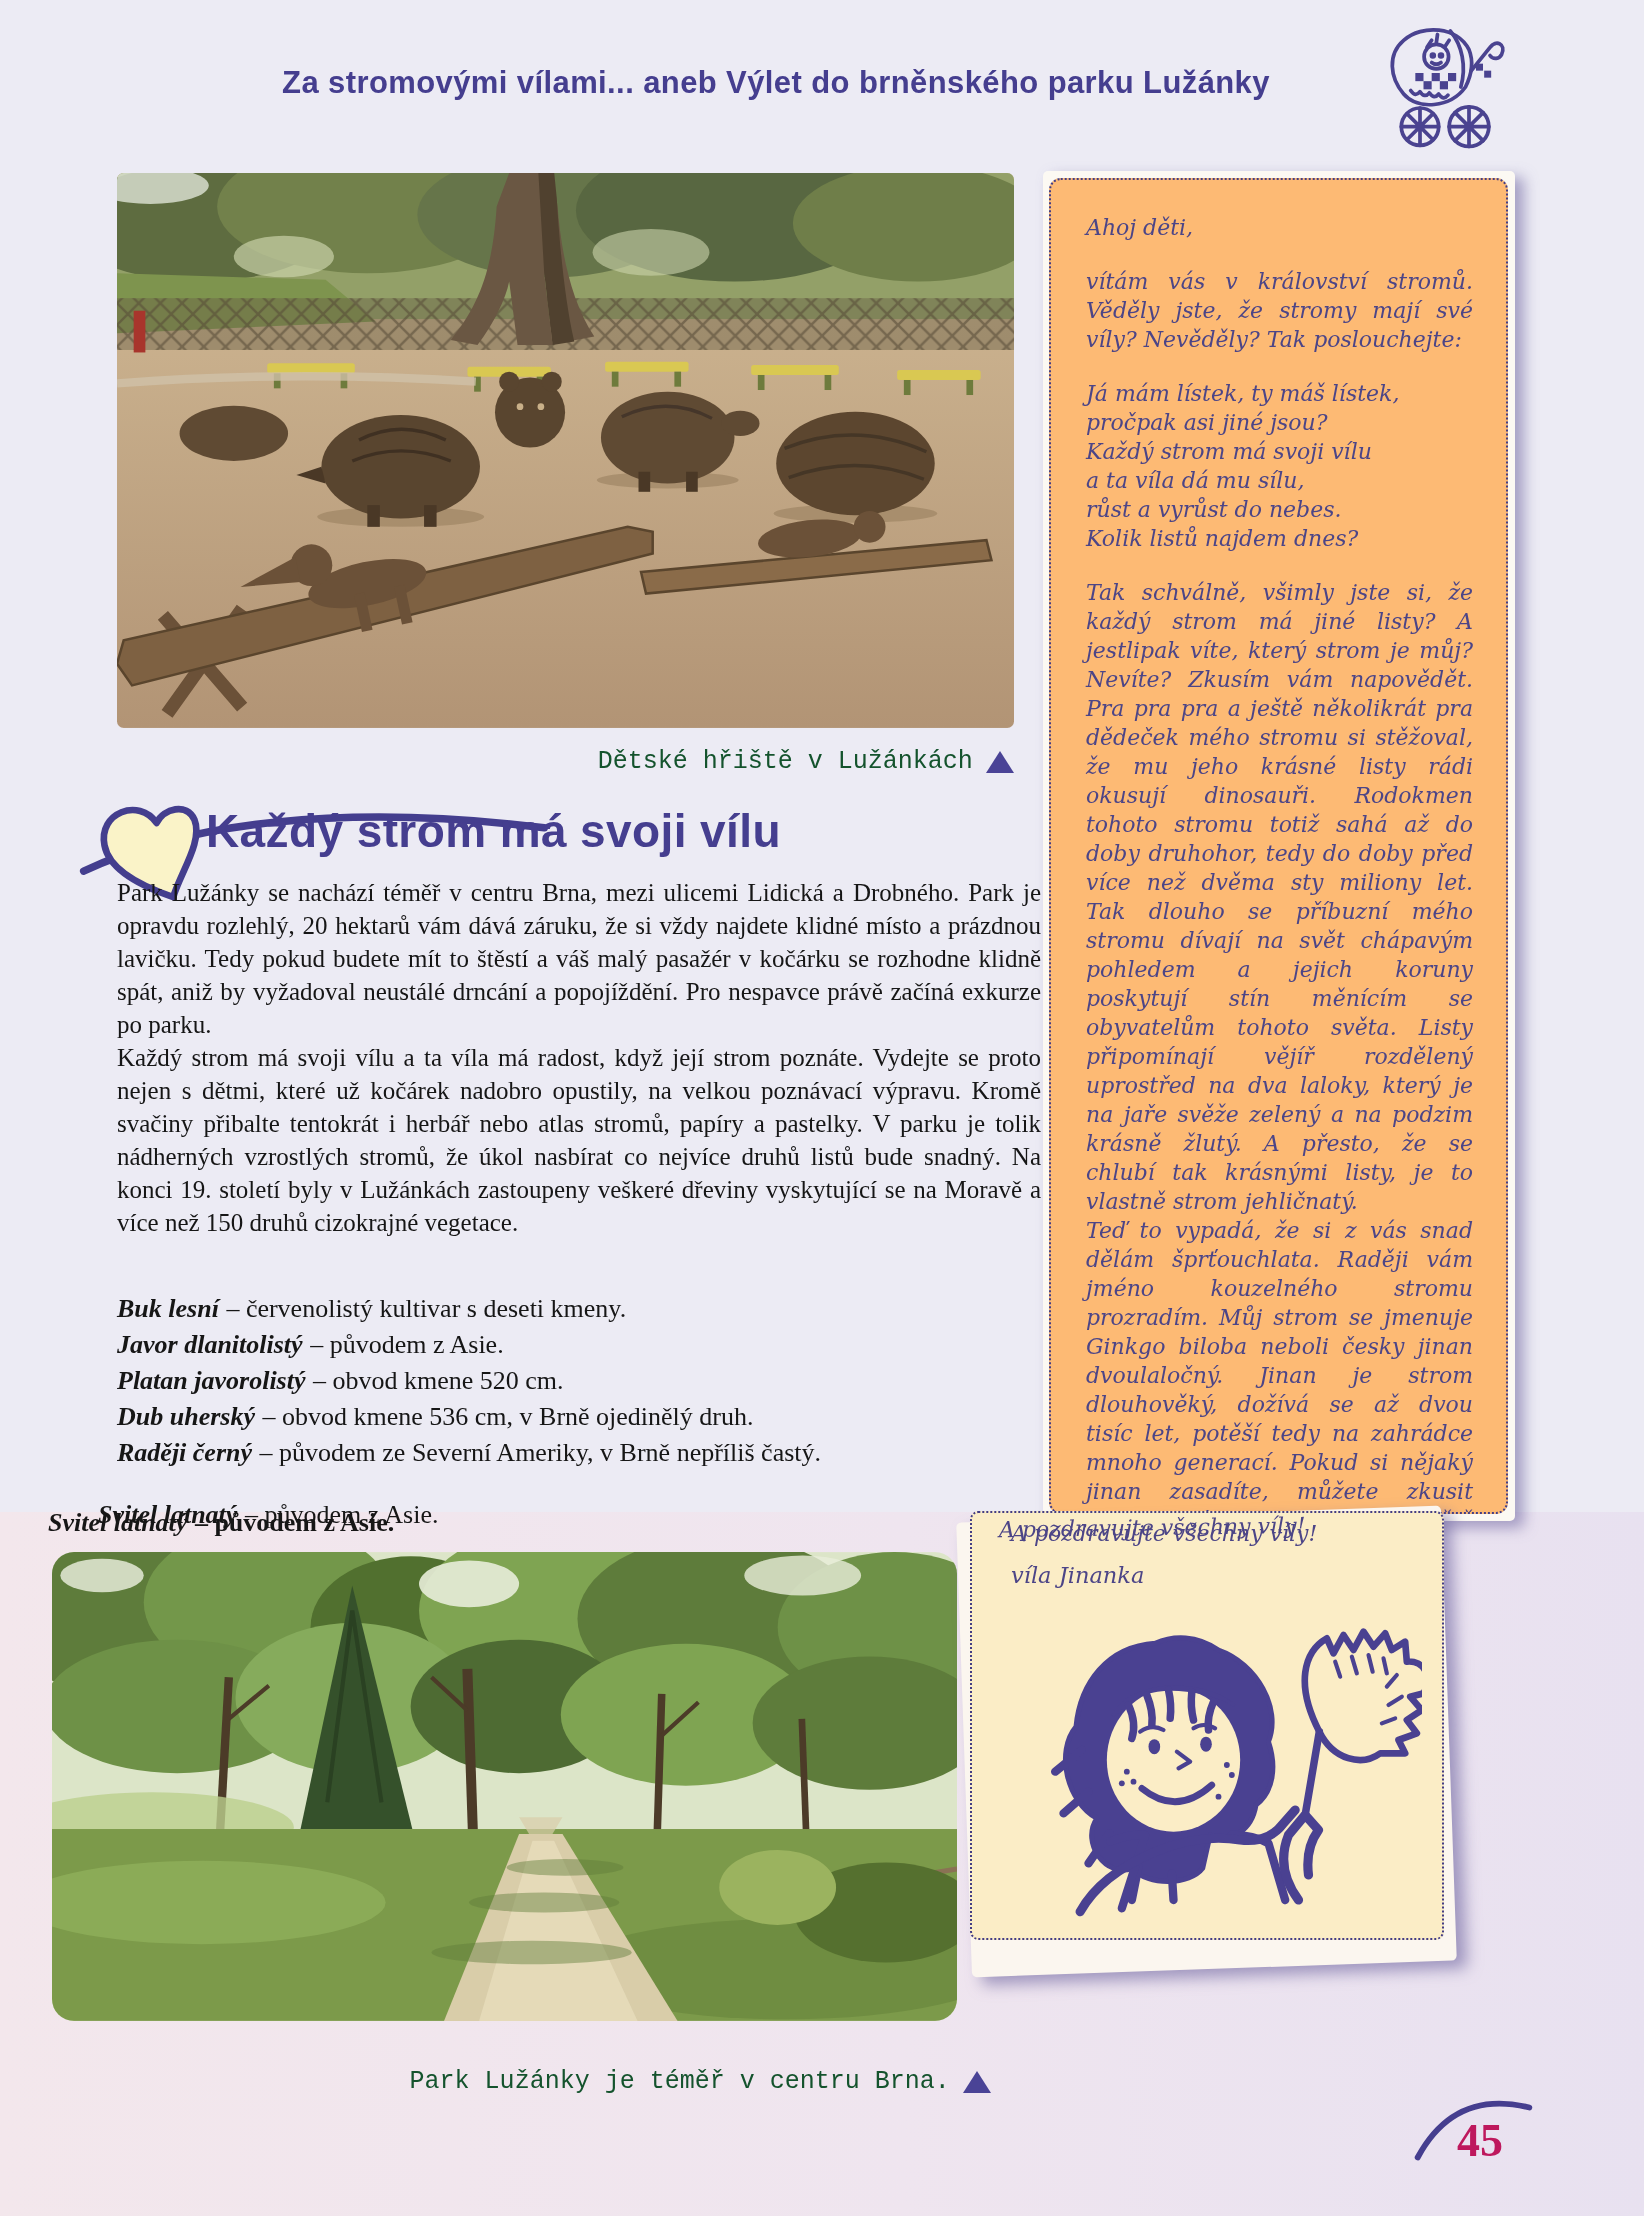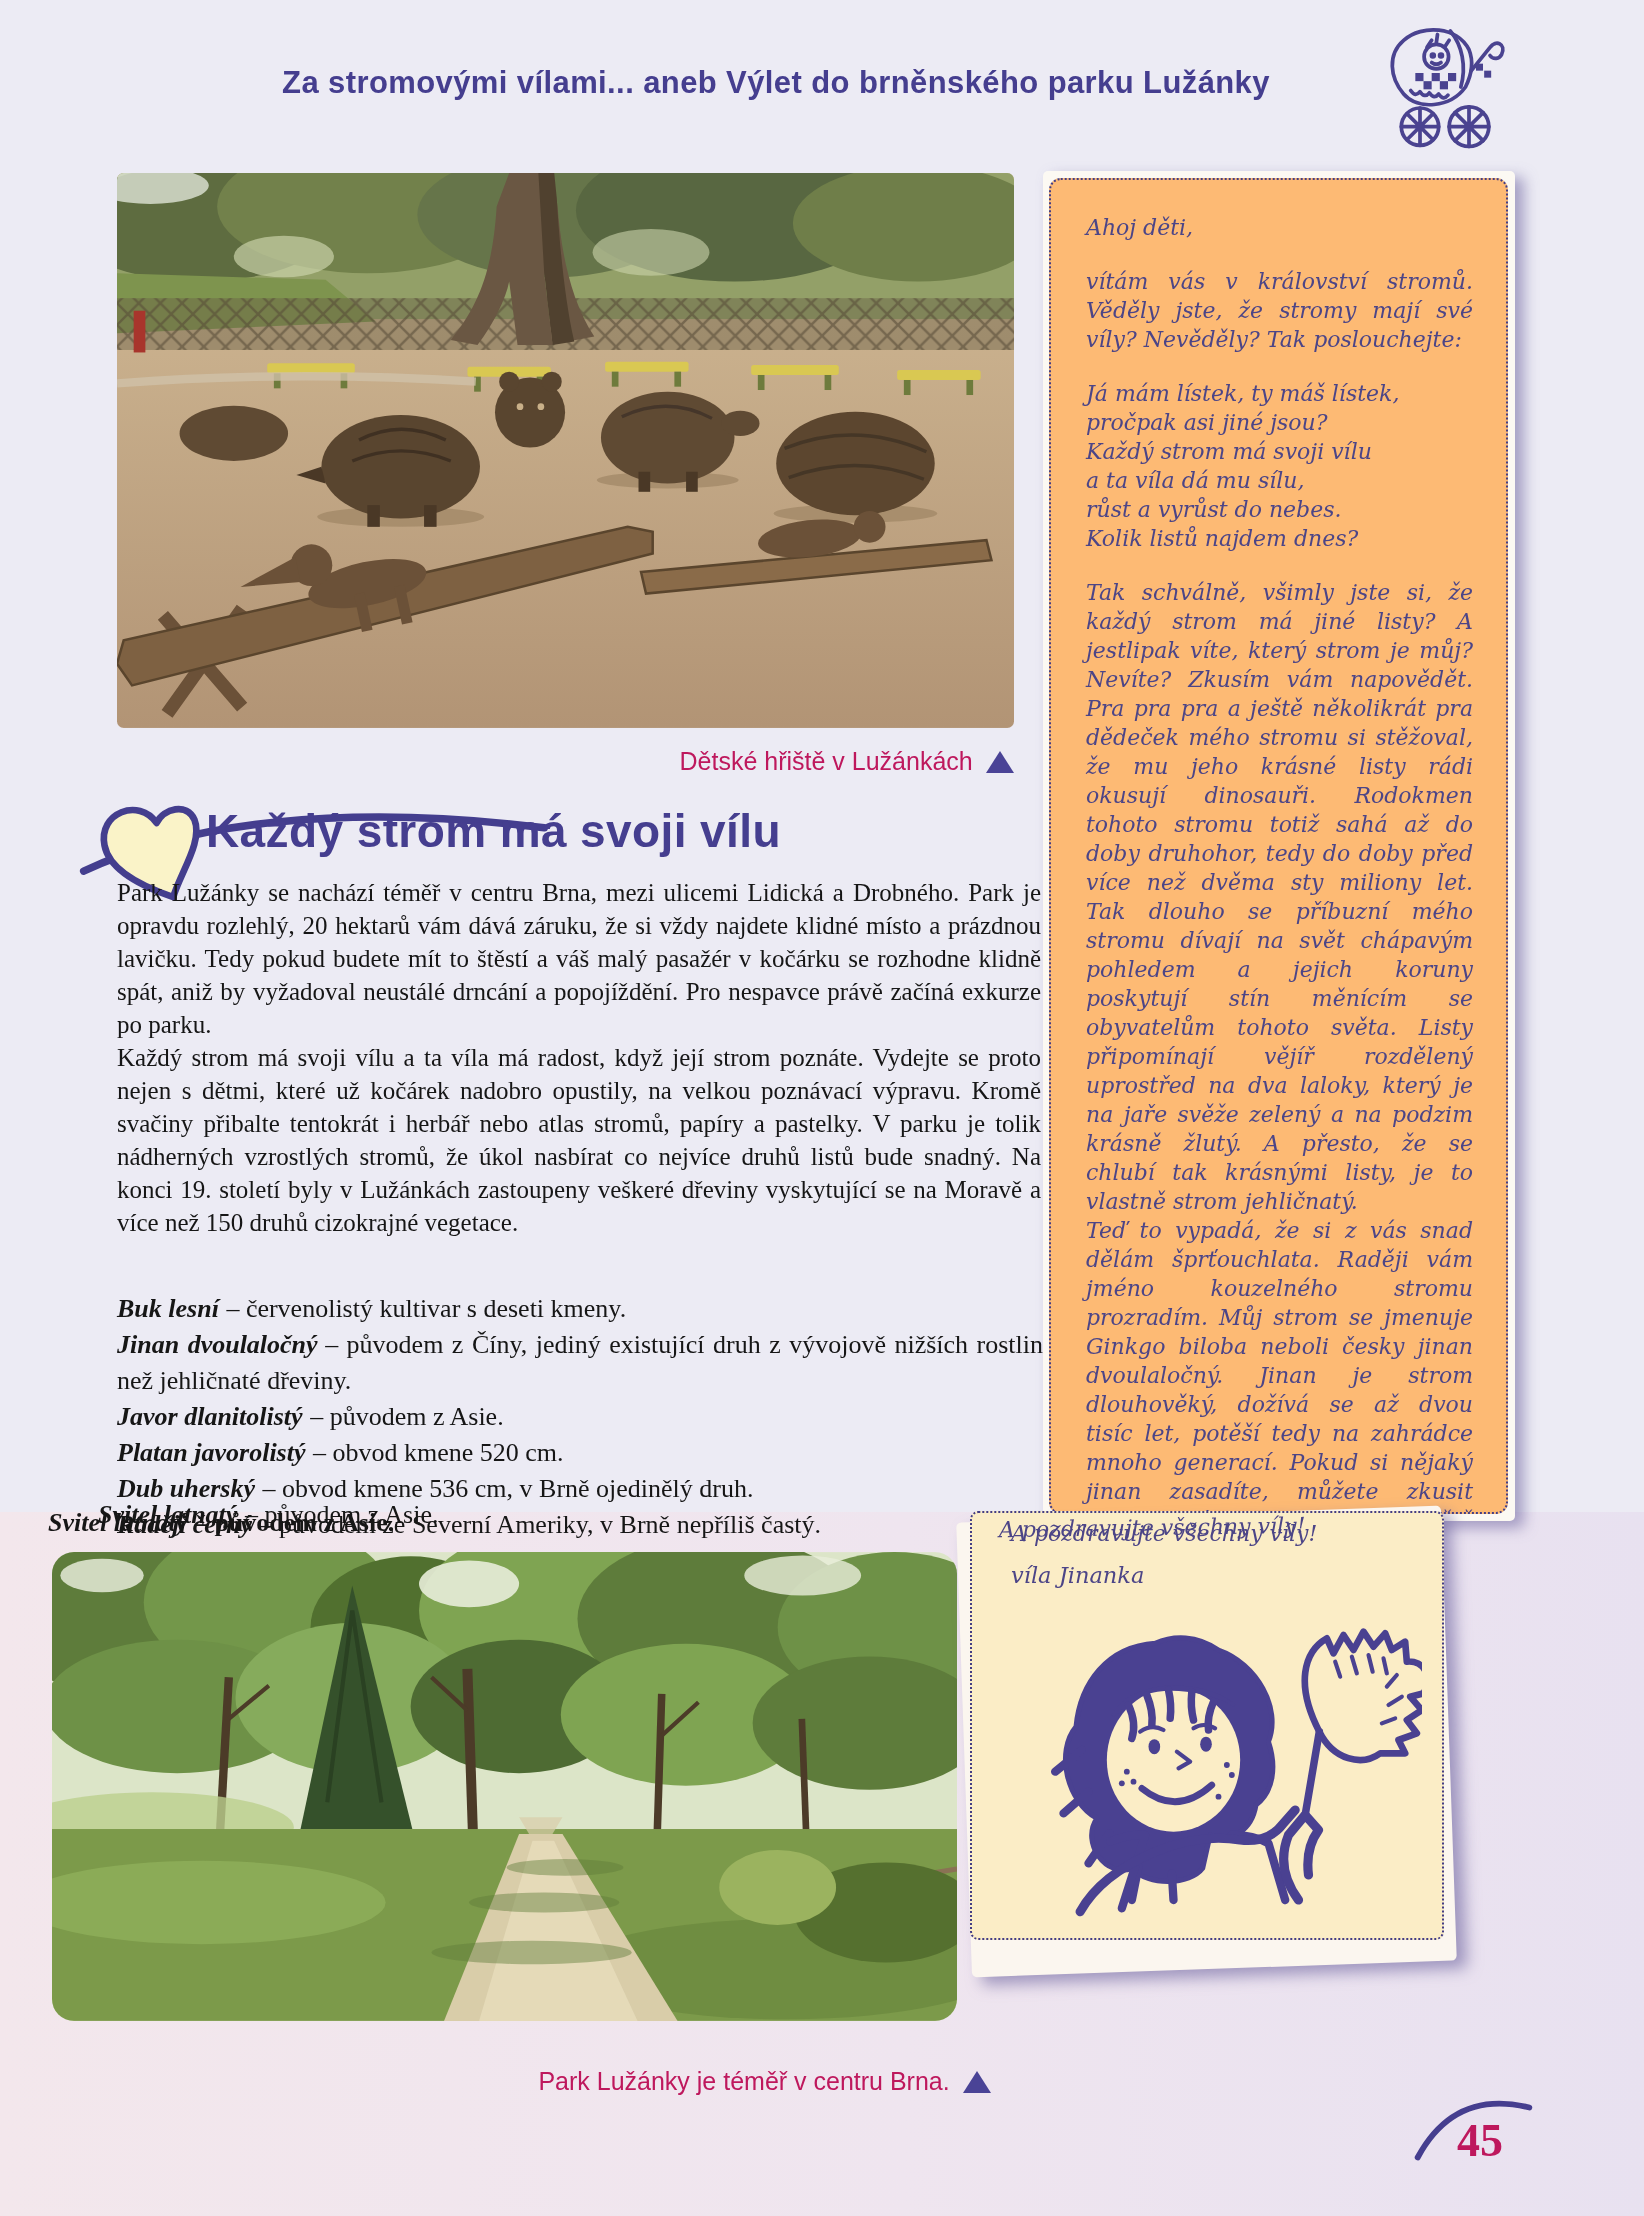--- a/index.html
+++ b/index.html
@@ -8,21 +8,21 @@
   .abs{position:absolute;}
   
   .title{left:192px;top:65px;width:1168px;text-align:center;
          font-family:"Liberation Sans", sans-serif;font-weight:700;font-size:31px;
          color:#453E8F;letter-spacing:0.4px;}
   
   .photo{overflow:hidden;background:#cbb violet;}
   .photo1{left:117px;top:173px;width:897px;height:555px;border-radius:6.7px;}
   .photo2{left:52px;top:1552px;width:905px;height:469px;border-radius:22px;}
   .caption-row{display:flex;justify-content:flex-end;align-items:center;gap:13.3px;
-               font-family:Liberation Sans, sans-serif;font-size:25px;color:#be185d;}
+               font-family:Liberation Mono, monospace;font-size:25px;color:#14532d;}
   .cap1{left:117px;top:747px;width:897px;}
   .cap2{left:0px;top:2042px;width:991px;margin-top:25px;}
   .tri{width:0;height:0;border-left:14px solid transparent;border-right:14px solid transparent;
        border-bottom:22.5px solid #4A4396;}
   
   .heading{left:206px;top:804px;font-family:"Liberation Sans", sans-serif;font-weight:700;
            font-size:46px;color:#453E8F;letter-spacing:0.4px;}
   .subheading{left:117px;top:1250px;font-family:"Liberation Sans", sans-serif;font-weight:700;
               font-style:italic;font-size:36px;color:#453E8F;}
   
@@ -200,21 +200,20 @@
   <div class="abs bodytext">
     <p>Park Lužánky se nachází téměř v centru Brna, mezi ulicemi Lidická a Drobného. Park je opravdu rozlehlý, 20 hektarů vám dává záruku, že si vždy najdete klidné místo a prázdnou lavičku. Tedy pokud budete mít to štěstí a váš malý pasažér v kočárku se rozhodne klidně spát, aniž by vyžadoval neustálé drncání a popojíždění. Pro nespavce právě začíná exkurze po parku.</p>
     <p>Každý strom má svoji vílu a ta víla má radost, když její strom poznáte. Vydejte se proto nejen s dětmi, které už kočárek nadobro opustily, na velkou poznávací výpravu. Kromě svačiny přibalte tentokrát i herbář nebo atlas stromů, papíry a pastelky. V parku je tolik nádherných vzrostlých stromů, že úkol nasbírat co nejvíce druhů listů bude snadný. Na konci 19. století byly v Lužánkách zastoupeny veškeré dřeviny vyskytující se na Moravě a více než 150 druhů cizokrajné vegetace.</p>
   </div>
 
 
   <div class="abs pinkband"></div>
 
   <div class="abs treelist">
     <div><span class="tree-name">Buk lesní</span><span>– červenolistý kultivar s deseti kmeny.</span></div>
-    <div><span class="tree-name">Jinan dvoulaločný</span><span>– původem z Číny, jediný existující druh z vývojově nižších rostlin než jehličnaté dřeviny.</span></div>
     <div><span class="tree-name">Javor dlanitolistý</span><span>– původem z Asie.</span></div>
     <div><span class="tree-name">Platan javorolistý</span><span>– obvod kmene 520 cm.</span></div>
     <div><span class="tree-name">Dub uherský</span><span>– obvod kmene 536 cm, v Brně ojedinělý druh.</span></div>
     <div><span class="tree-name">Raději černý</span><span>– původem ze Severní Ameriky, v Brně nepříliš častý.</span></div>
   </div>
 
   <div class="abs garble" style="left:98px;top:1500px;z-index:3;">
     <span class="tree-name">Svitel latnatý</span><span>– původem z Asie.</span>
   </div>
   <div class="abs garble" style="left:48px;top:1508px;z-index:3;font-weight:700;">

